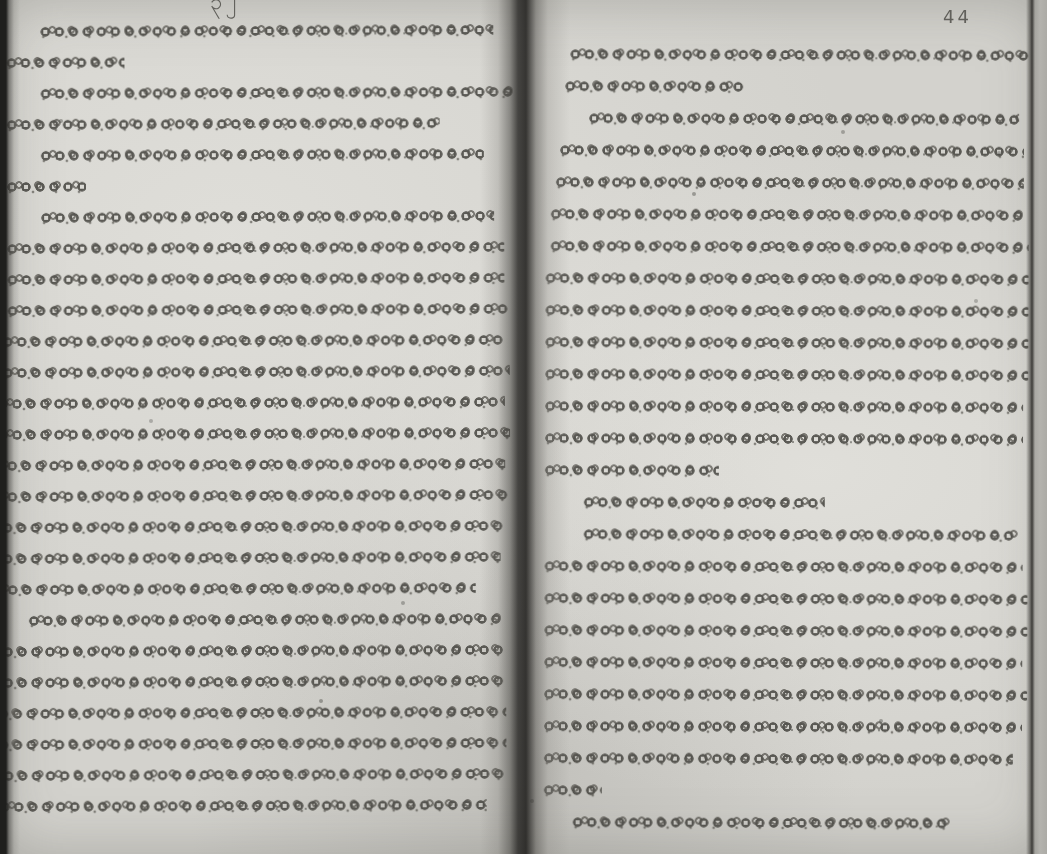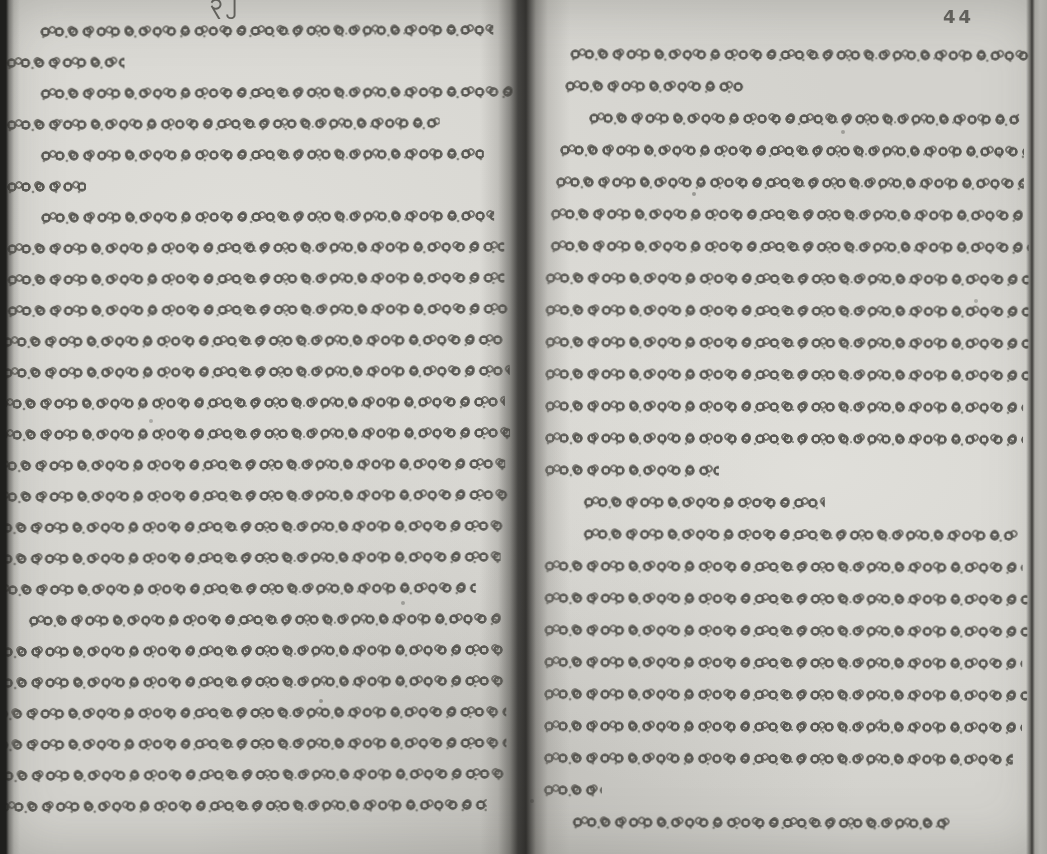--- a/index.html
+++ b/index.html
@@ -4,21 +4,20 @@
 <style>
   html,body{margin:0;padding:0;background:#c7c6c2;font-family:"DejaVu Sans",sans-serif;}
   .scan{
     position:relative;width:1047px;height:854px;overflow:hidden;
     background:
       radial-gradient(ellipse at 22% 28%, rgba(224,223,218,.9) 0%, rgba(224,223,218,0) 55%),
       radial-gradient(ellipse at 78% 55%, rgba(226,225,220,.85) 0%, rgba(226,225,220,0) 50%),
       radial-gradient(ellipse at 50% 95%, rgba(176,175,170,.5) 0%, rgba(176,175,170,0) 45%),
       #d3d2cd;
     box-shadow:inset 0 0 60px rgba(90,89,84,.35);
-    font-weight:bold;
   }
   .edge-left{
     position:absolute;left:0;top:0;width:20px;height:854px;z-index:6;
     background:linear-gradient(90deg,#1f1f1d 0 6px,rgba(60,59,56,.55) 9px,rgba(120,119,114,.25) 14px,rgba(0,0,0,0) 20px);
   }
   .edge-right{
     position:absolute;left:1026px;top:0;width:21px;height:854px;z-index:6;
     background:linear-gradient(90deg,rgba(0,0,0,0) 0,rgba(70,69,65,.65) 4px,#3c3b38 6px,rgba(150,149,144,.6) 9px,#b4b3ae 14px,#acaba6 21px);
   }
   .gutter{

